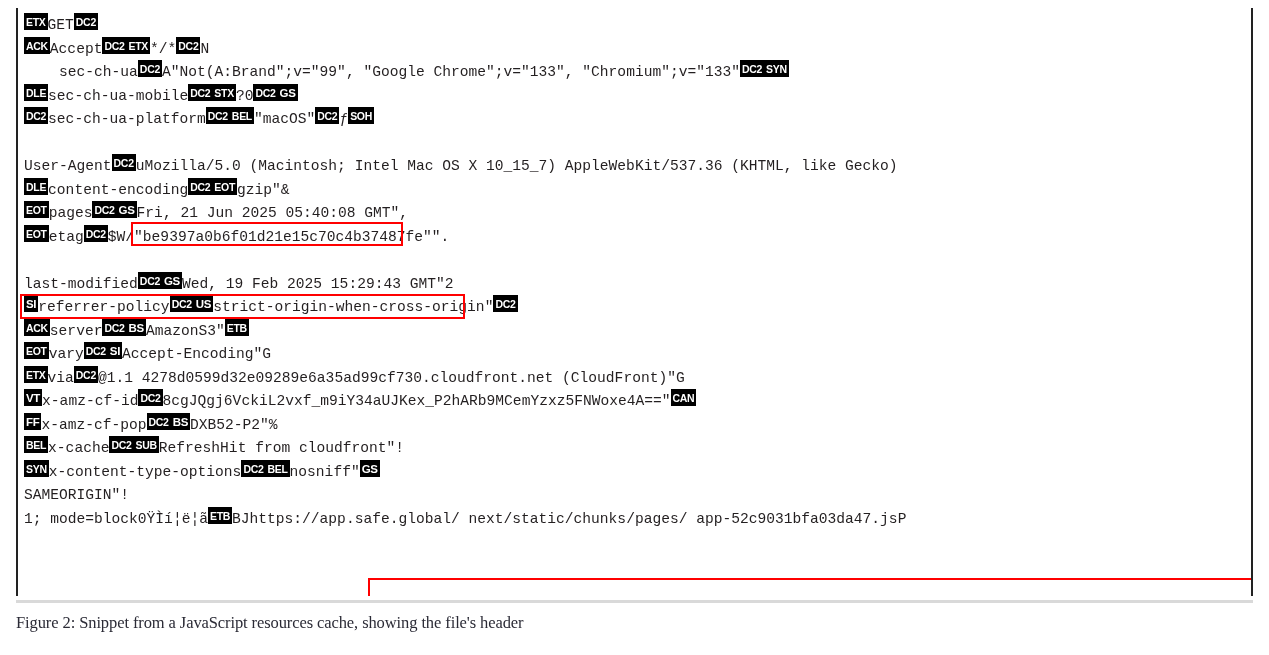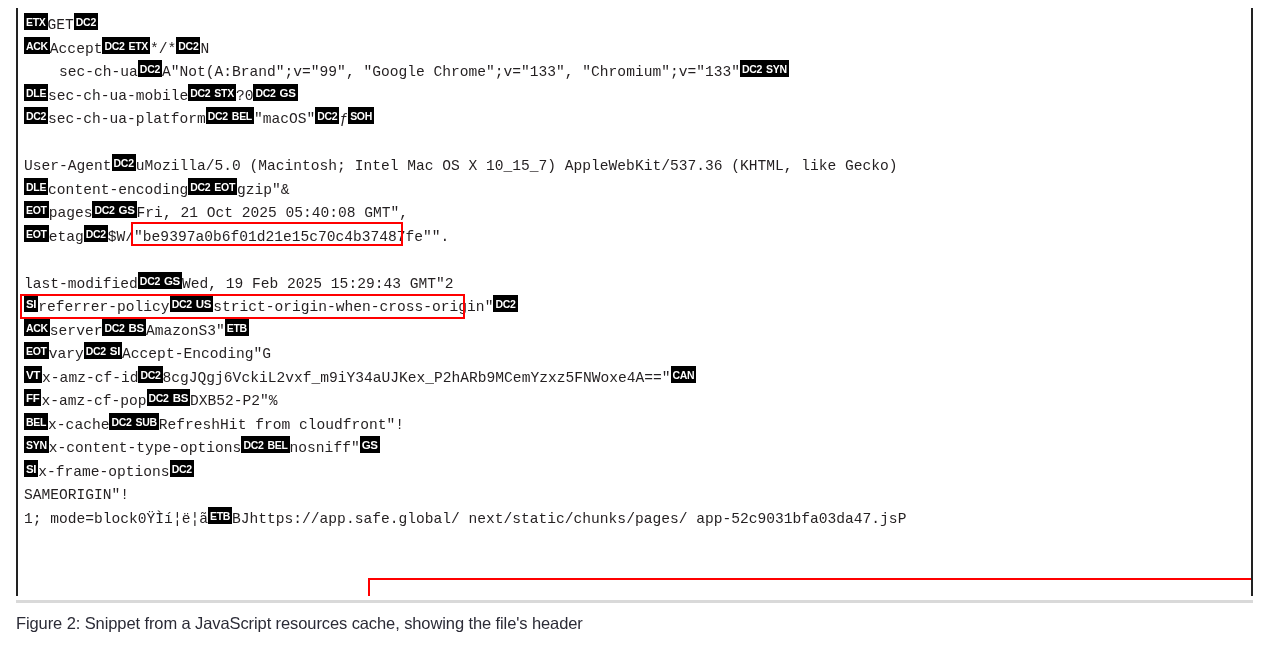--- a/index.html
+++ b/index.html
@@ -77,53 +77,53 @@
     top: 600px;
     width: 1237px;
     height: 3px;
     background: #d9d9d9;
   }
   .caption {
     position: absolute;
     left: 16px;
     top: 612px;
     width: 1200px;
-    font-family: Liberation Sans, sans-serif;
+    font-family: Liberation Serif, serif;
     font-size: 16.5px;
     line-height: 22px;
     color: #2b2b36;
     letter-spacing: -0.1px;
   }
 </style>
 </head>
 <body>
 
 <div id="root">
 
   <div class="snippet" id="snippet">
       <div class="line"><span class="cc sm">ETX</span><span>GET</span><span class="cc sm">DC2</span></div>
       <div class="line"><span class="cc sm">ACK</span><span>Accept</span><span class="cc sm">DC2</span><span class="cc sm">ETX</span><span>*/*</span><span class="cc sm">DC2</span><span>N</span></div>
       <div class="line"><span>    sec-ch-ua</span><span class="cc sm">DC2</span><span>A"Not(A:Brand";v="99", "Google Chrome";v="133", "Chromium";v="133"</span><span class="cc sm">DC2</span><span class="cc sm">SYN</span></div>
       <div class="line"><span class="cc sm">DLE</span><span>sec-ch-ua-mobile</span><span class="cc sm">DC2</span><span class="cc sm">STX</span><span>?0</span><span class="cc sm">DC2</span><span class="cc">GS</span></div>
       <div class="line"><span class="cc sm">DC2</span><span>sec-ch-ua-platform</span><span class="cc sm">DC2</span><span class="cc sm">BEL</span><span>"macOS"</span><span class="cc sm">DC2</span><span>ƒ</span><span class="cc sm">SOH</span></div>
       <div class="line blank"></div>
       <div class="line"><span>User-Agent</span><span class="cc sm">DC2</span><span>uMozilla/5.0 (Macintosh; Intel Mac OS X 10_15_7) AppleWebKit/537.36 (KHTML, like Gecko)</span></div>
       <div class="line"><span class="cc sm">DLE</span><span>content-encoding</span><span class="cc sm">DC2</span><span class="cc sm">EOT</span><span>gzip"&amp;</span></div>
-      <div class="line"><span class="cc sm">EOT</span><span>pages</span><span class="cc sm">DC2</span><span class="cc">GS</span><span>Fri, 21 Oct 2025 05:40:08 GMT",</span></div>
+      <div class="line"><span class="cc sm">EOT</span><span>pages</span><span class="cc sm">DC2</span><span class="cc">GS</span><span>Fri, 21 Jun 2025 05:40:08 GMT",</span></div>
       <div class="line"><span class="cc sm">EOT</span><span>etag</span><span class="cc sm">DC2</span><span>$W/"be9397a0b6f01d21e15c70c4b37487fe"".</span></div>
       <div class="line blank"></div>
       <div class="line"><span>last-modified</span><span class="cc sm">DC2</span><span class="cc">GS</span><span>Wed, 19 Feb 2025 15:29:43 GMT"2</span></div>
       <div class="line"><span class="cc">SI</span><span>referrer-policy</span><span class="cc sm">DC2</span><span class="cc">US</span><span>strict-origin-when-cross-origin"</span><span class="cc sm">DC2</span></div>
       <div class="line"><span class="cc sm">ACK</span><span>server</span><span class="cc sm">DC2</span><span class="cc">BS</span><span>AmazonS3"</span><span class="cc sm">ETB</span></div>
       <div class="line"><span class="cc sm">EOT</span><span>vary</span><span class="cc sm">DC2</span><span class="cc">SI</span><span>Accept-Encoding"G</span></div>
+      <div class="line"><span class="cc sm">ETX</span><span>via</span><span class="cc sm">DC2</span><span>@1.1 4278d0599d32e09289e6a35ad99cf730.cloudfront.net (CloudFront)"G</span></div>
       <div class="line"><span class="cc">VT</span><span>x-amz-cf-id</span><span class="cc sm">DC2</span><span>8cgJQgj6VckiL2vxf_m9iY34aUJKex_P2hARb9MCemYzxz5FNWoxe4A=="</span><span class="cc sm">CAN</span></div>
       <div class="line"><span class="cc">FF</span><span>x-amz-cf-pop</span><span class="cc sm">DC2</span><span class="cc">BS</span><span>DXB52-P2"%</span></div>
       <div class="line"><span class="cc sm">BEL</span><span>x-cache</span><span class="cc sm">DC2</span><span class="cc sm">SUB</span><span>RefreshHit from cloudfront"!</span></div>
       <div class="line"><span class="cc sm">SYN</span><span>x-content-type-options</span><span class="cc sm">DC2</span><span class="cc sm">BEL</span><span>nosniff"</span><span class="cc">GS</span></div>
-      <div class="line"><span class="cc">SI</span><span>x-frame-options</span><span class="cc sm">DC2</span></div>
       <div class="line"><span>SAMEORIGIN"!</span></div>
       <div class="line"><span>1; mode=block0ŸÌí¦ë¦ã</span><span class="cc sm">ETB</span><span>BJhttps://app.safe.global/ next/static/chunks/pages/ app-52c9031bfa03da47.js</span><span>P</span></div>
       <div class="hl" style="left: 113px; top: 214px; width: 272px; height: 24px; border-color: rgb(255, 0, 0);"></div>
       <div class="hl" style="left: 2px; top: 286px; width: 445px; height: 25px; border-color: rgb(255, 0, 0);"></div>
       <div class="hl" style="left: 350px; top: 570px; width: 898px; height: 26px; border-color: rgb(255, 0, 0);"></div>
     </div>
 
   <div class="caption-rule"></div>
   <div class="caption">Figure 2: Snippet from a JavaScript resources cache, showing the file's header</div>
 

